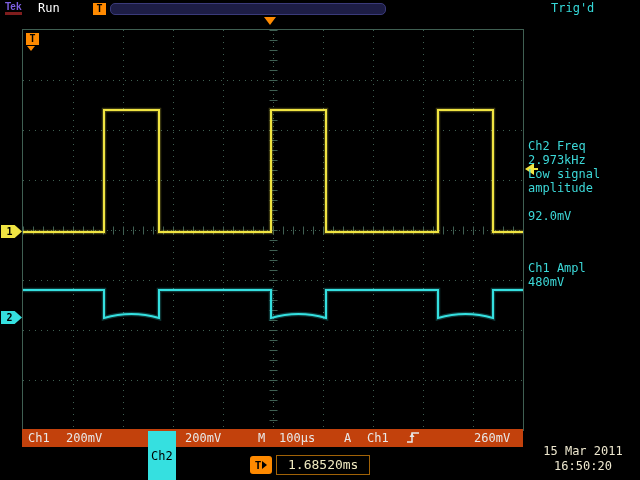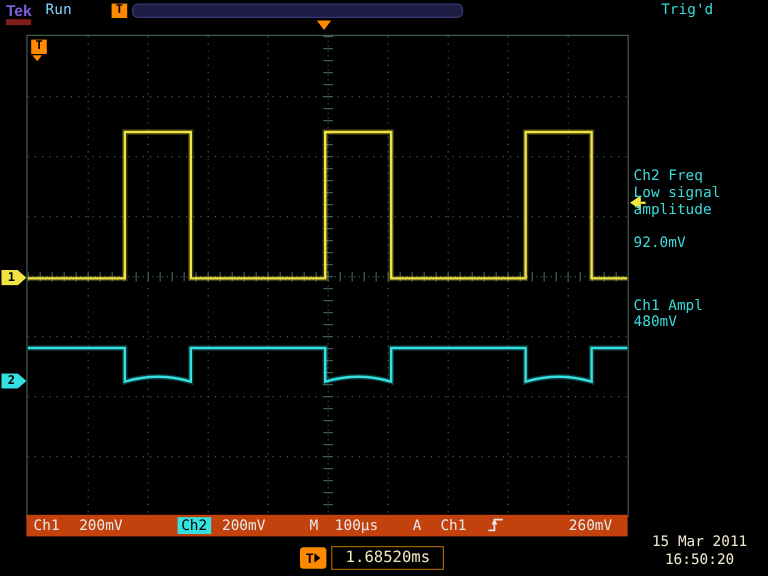--- a/index.html
+++ b/index.html
@@ -2,23 +2,23 @@
 <html><head>
 <meta charset="utf-8">
 <style>
   html,body{margin:0;padding:0;background:#000;}
   .screen{position:relative;width:640px;height:480px;background:#000;overflow:hidden;
           font-family:"DejaVu Sans Mono",monospace;}
   .abs{position:absolute;}
   .txt12{font-size:12px;line-height:14px;}
 
   
-  .brand{left:5px;top:1px;color:#7d5fe0;font-weight:bold;border-bottom:5px solid #7f1d1d;
-         font-family:"Liberation Sans",sans-serif;font-size:13px;}
-  .run-state{left:38px;top:1px;color:#7dd3fc;}
+  .brand{left:5px;top:1px;color:#7d5fe0;font-weight:bold;border-bottom:3px solid #7f1d1d;
+         font-family:"Liberation Sans",sans-serif;font-size:10px;}
+  .run-state{left:38px;top:1px;color:#ffffff;}
   .rec-chip{left:93px;top:3px;width:13px;height:12px;background:#ff8a00;color:#000;
             font-size:10px;font-weight:bold;text-align:center;line-height:12px;}
   .rec-bar{left:110px;top:3px;width:274px;height:10px;background:#1d1d45;
            border:1px solid #3a3a7a;border-radius:5px;}
   .trig-status{left:551px;top:1px;color:#35d8d8;}
   .trig-pos-arrow{left:264px;top:17px;width:0;height:0;
      border-left:6px solid transparent;border-right:6px solid transparent;border-top:8px solid #ff8a00;}
 
   
   .graticule{left:22px;top:29px;width:500px;height:400px;border:1px solid #3f5f52;background:#000;}
@@ -41,21 +41,21 @@
   .meas{left:528px;top:139px;width:110px;color:#3cd8d8;text-align:left;}
   .meas div{font-size:12px;line-height:14px;}
   .gap-s{height:14px;}
   .gap-l{height:38px;}
 
   
   .bottombar{left:22px;top:429px;width:501px;height:18px;background:#c2410c;color:#e8e8e8;}
   .bottombar span{position:absolute;top:2px;font-size:12px;}
   .bb-ch1l{left:6px;}
   .bb-ch1s{left:44px;}
-  .bb-ch2chip{left:126px;background:#35e0e0;color:#000;padding:0 3px;}
+  .bb-ch2chip{left:126px;background:#35e0e0;color:#000;padding:18px 3px;}
   .bb-ch2s{left:163px;}
   .bb-ml{left:236px;}
   .bb-ms{left:257px;}
   .bb-al{left:322px;}
   .bb-ts{left:345px;}
   .bb-slope{left:384px;top:2px;}
   .bb-tl{left:452px;}
 
   
   .trig-readout{left:250px;top:455px;display:flex;align-items:center;}
@@ -201,20 +201,21 @@
   <span class="abs t-chip">T</span>
   <span class="abs ch-marker m1">1</span>
   <span class="abs ch-marker m2">2</span>
   <span class="abs trig-level">
       <i class="tl-arr"></i>
       <i class="tl-tail"></i>
     </span>
 
   <div class="abs meas">
     <div>Ch2 Freq</div>
+    <div>2.973kHz</div>
     <div>Low signal</div>
     <div>amplitude</div>
     <div class="gap-s"></div>
     <div>92.0mV</div>
     <div class="gap-l"></div>
     <div>Ch1 Ampl</div>
     <div>480mV</div>
   </div>
 
   <div class="abs bottombar">

